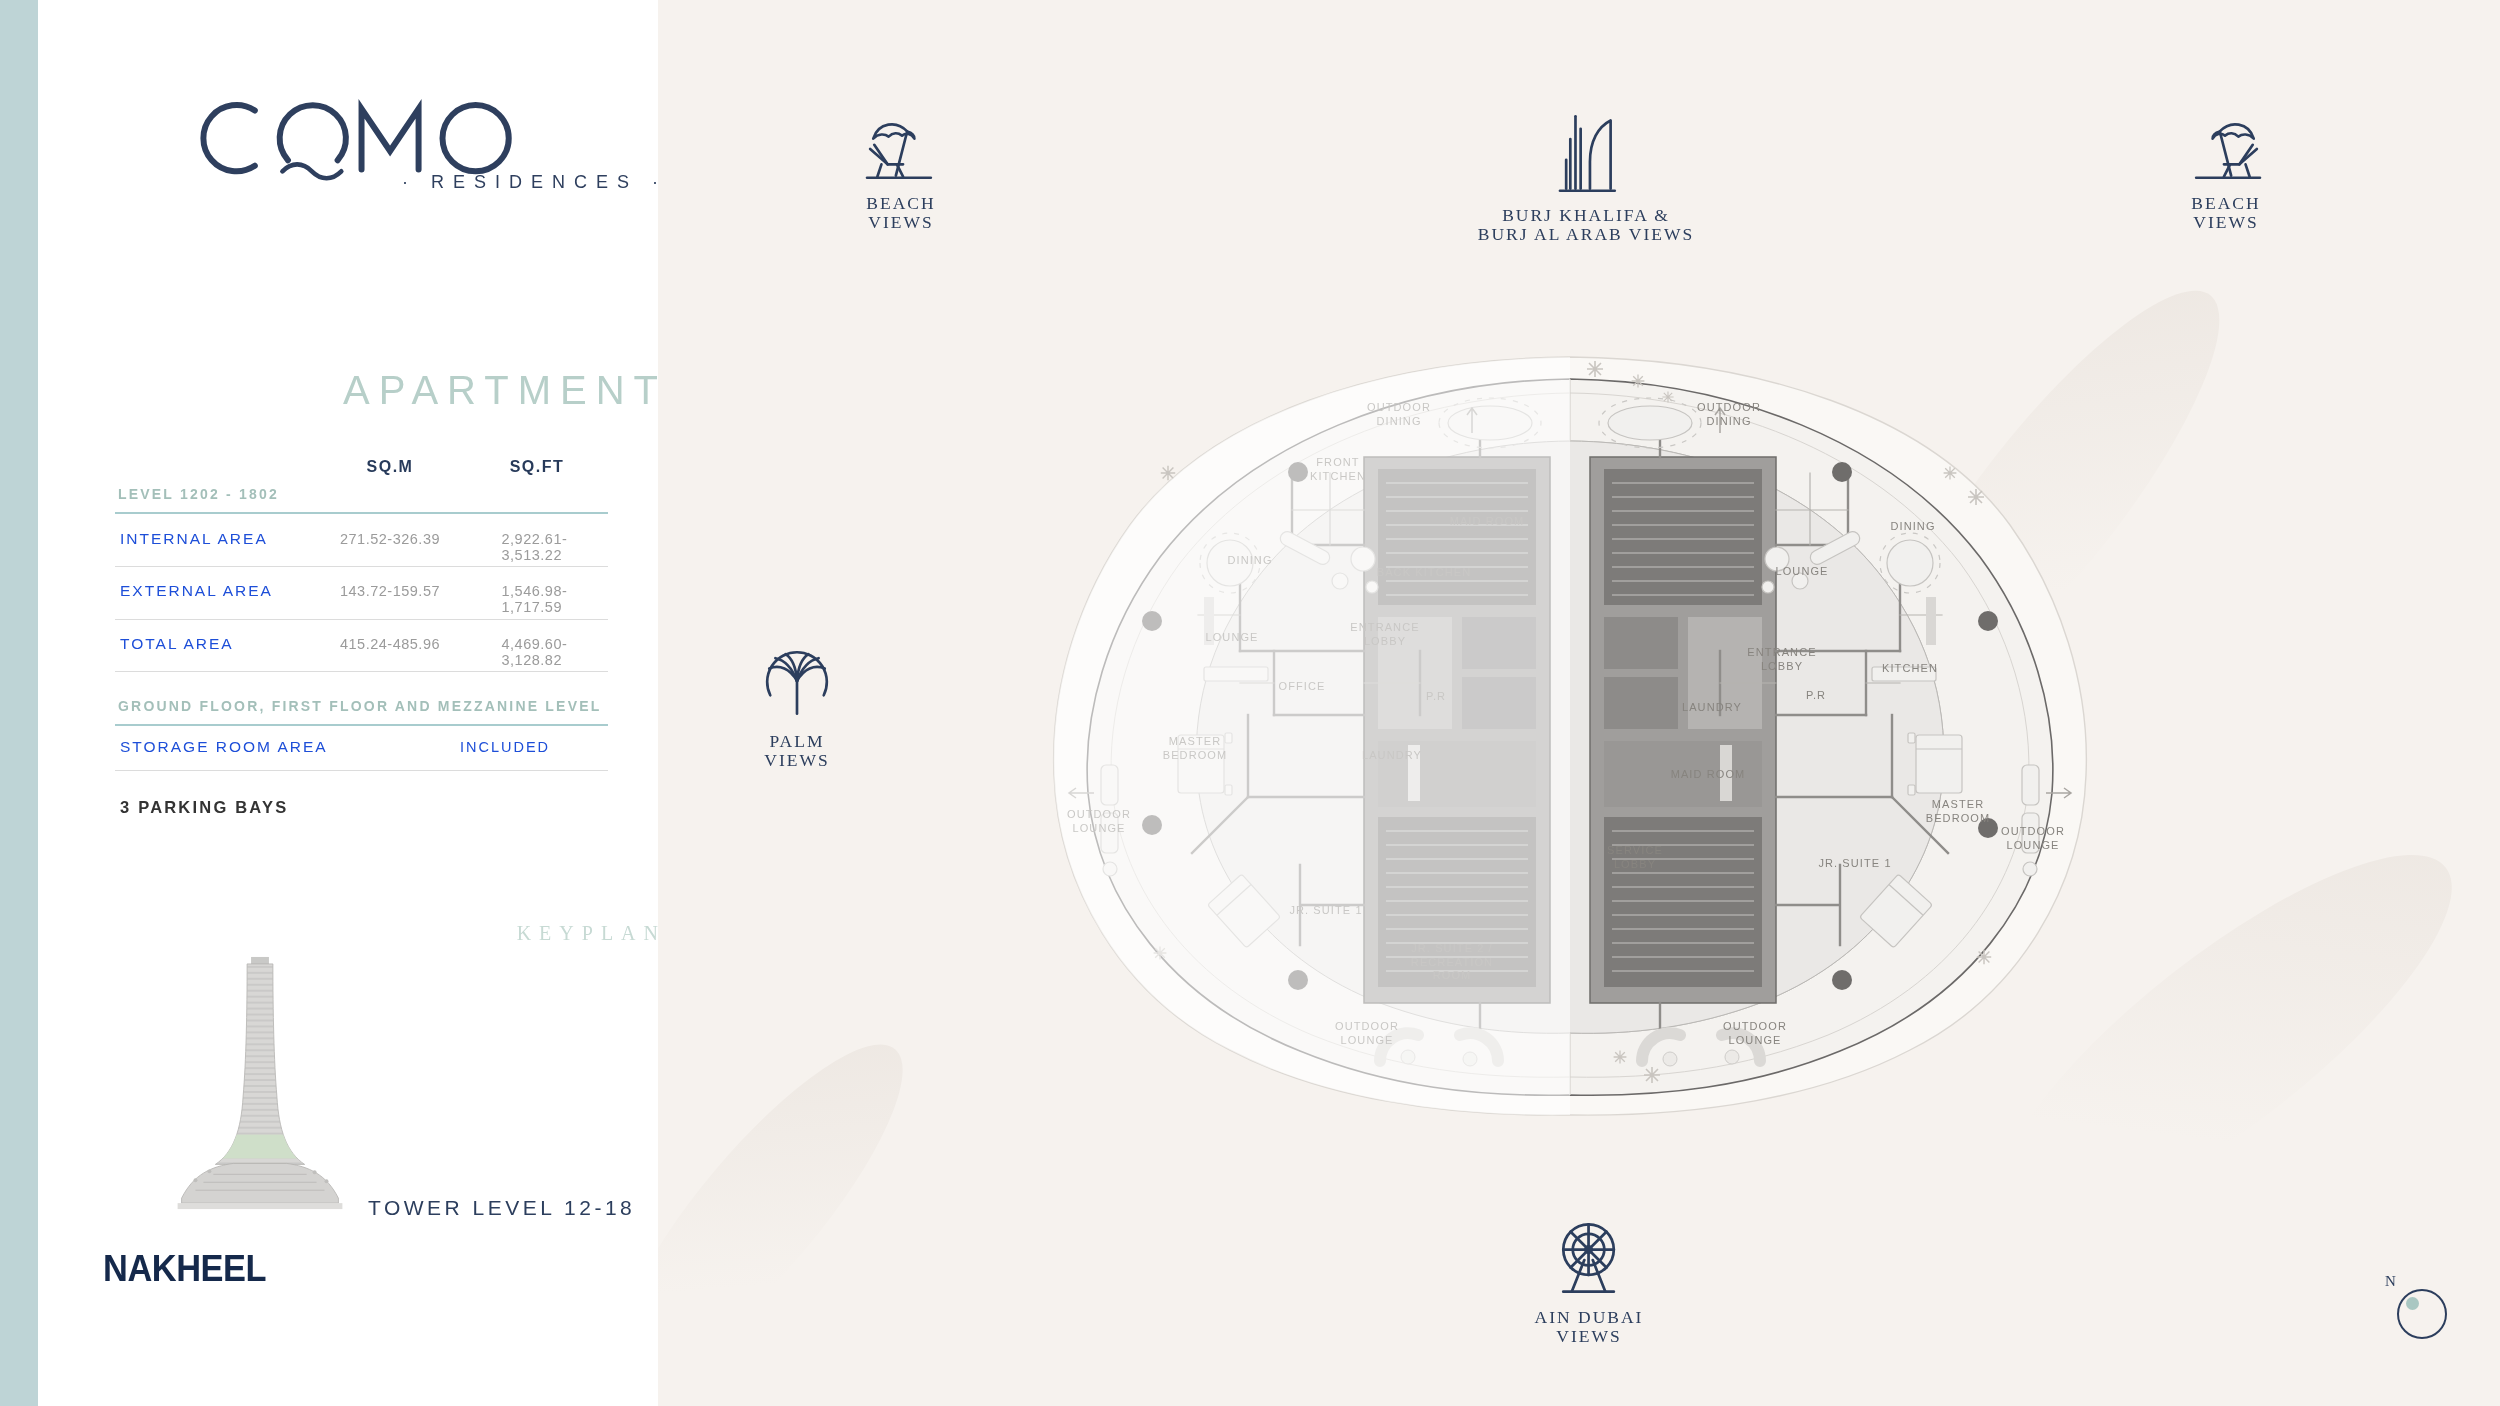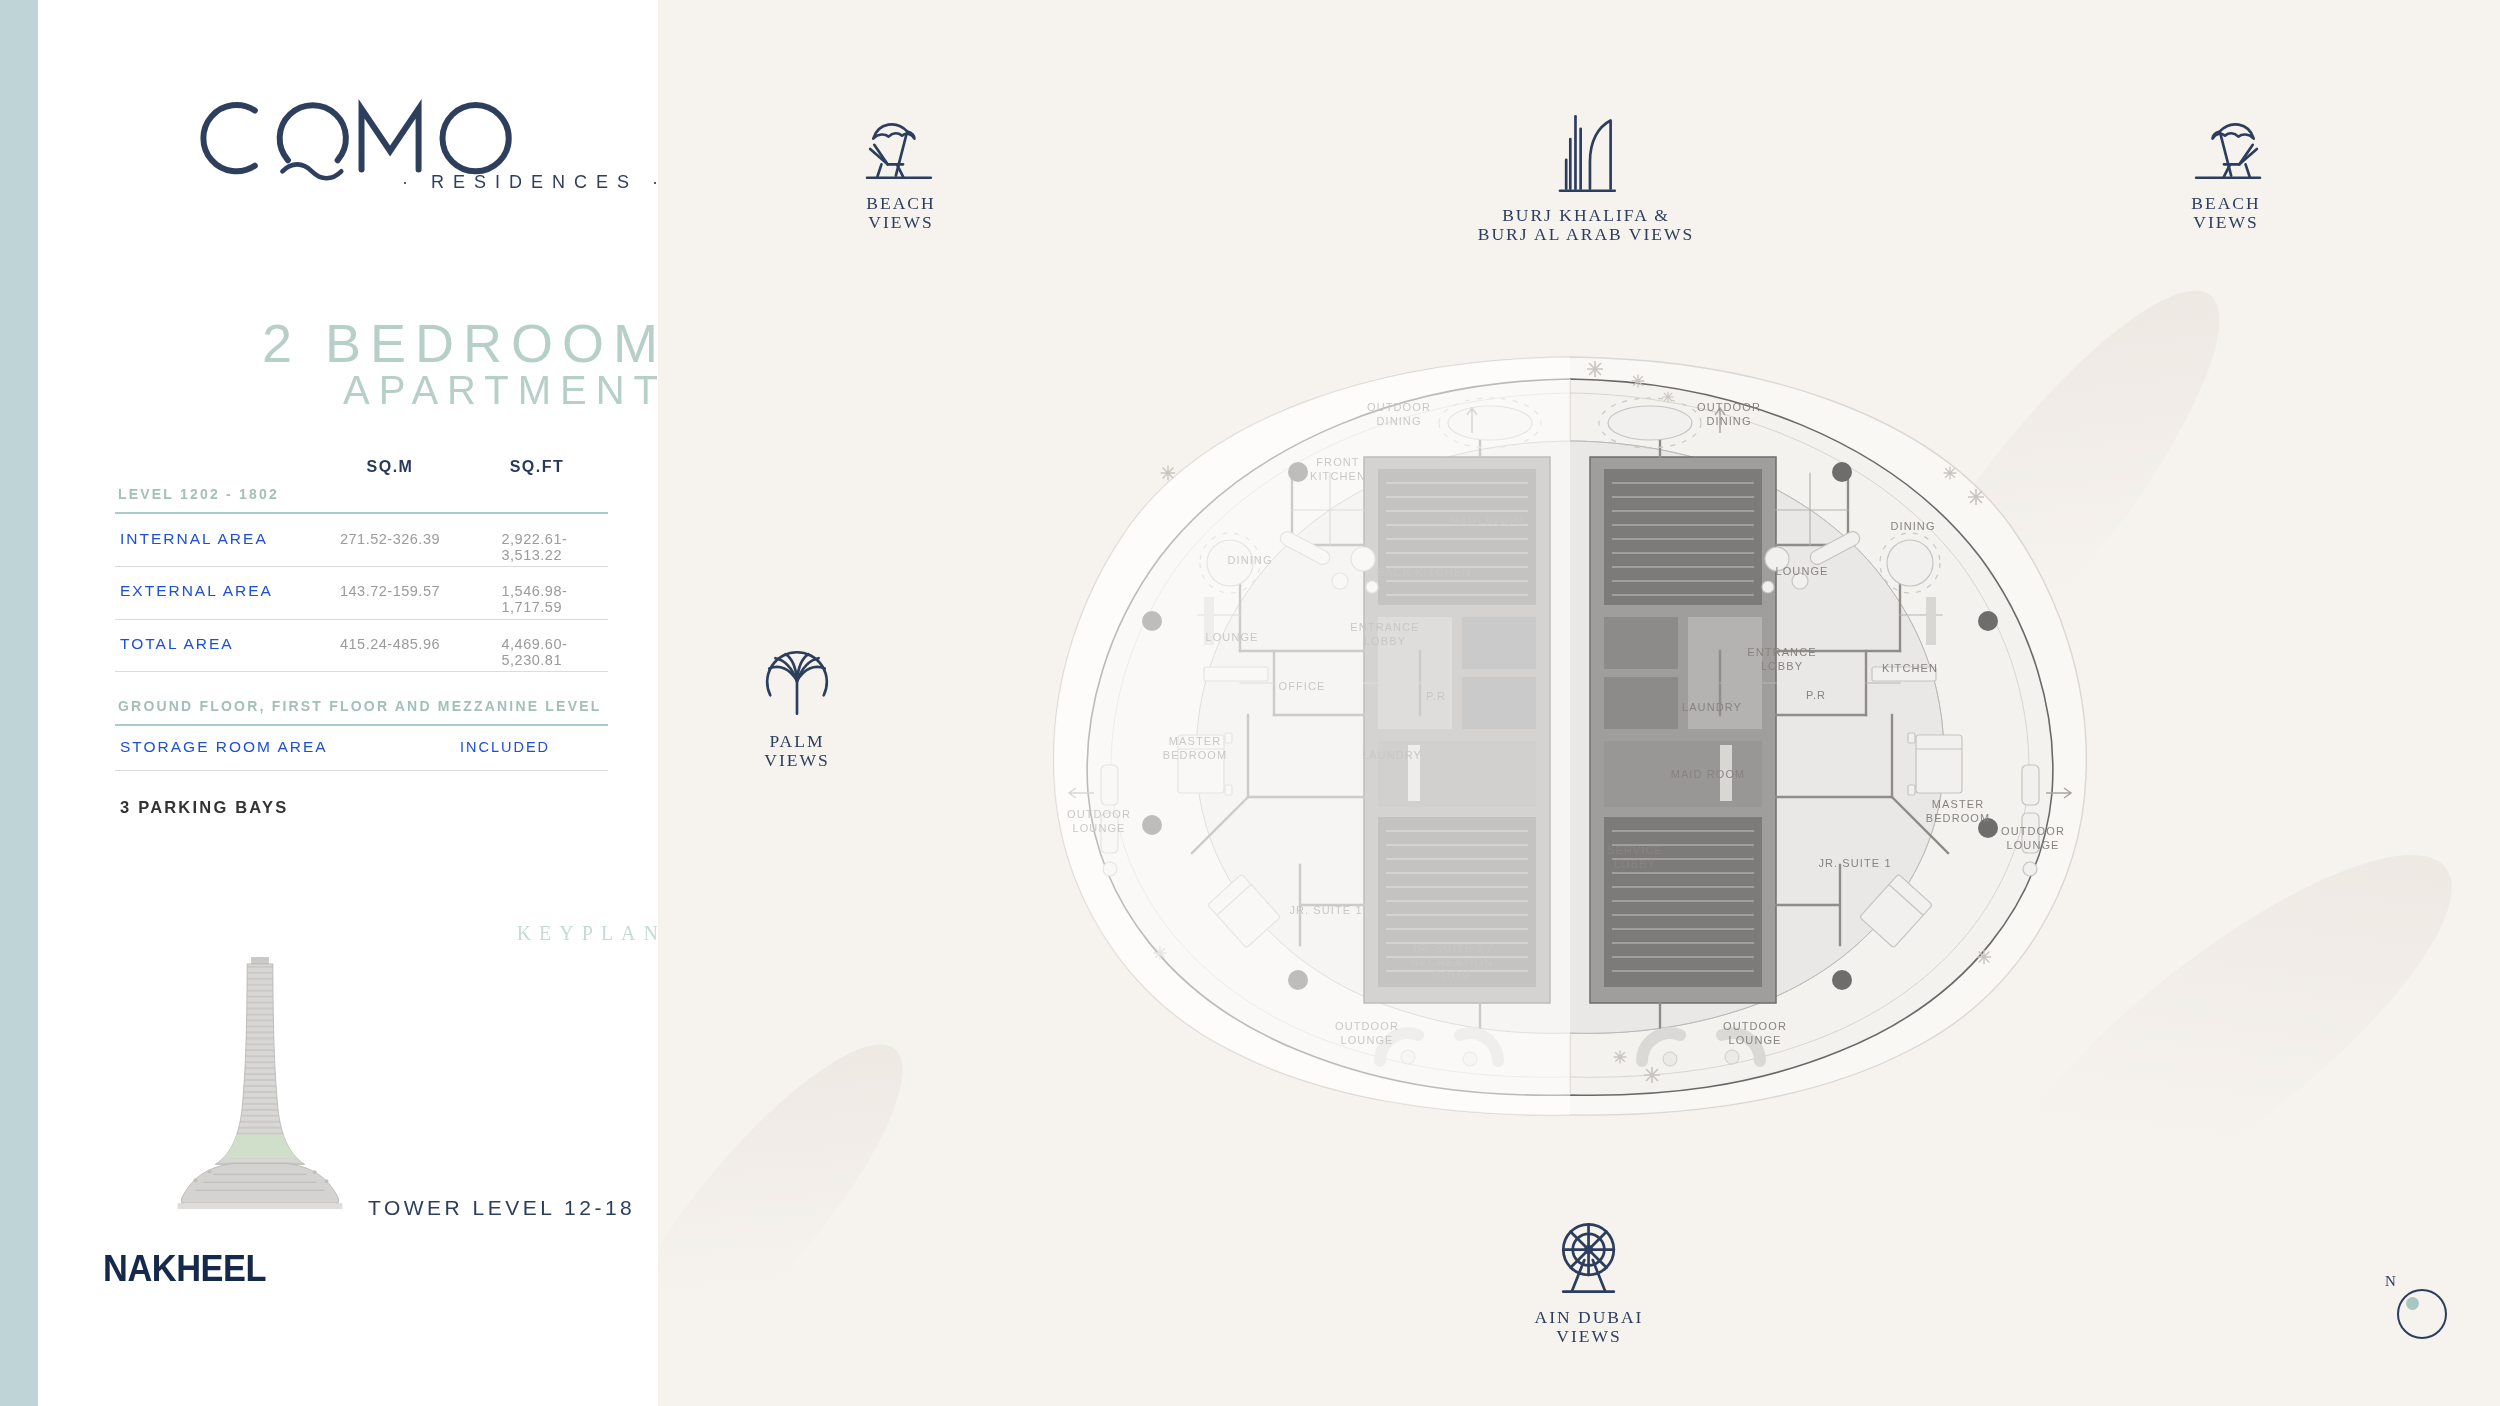--- a/index.html
+++ b/index.html
@@ -58,21 +58,20 @@
     <g stroke="#2e3f5e" stroke-width="6.5" fill="none" stroke-linecap="round">
       <path d="M76,18 A36,36 0 1 0 76,78"></path>
       <path d="M112,72 A36,36 0 1 1 166,72"></path>
       <path d="M106,84 C116,74 128,74 138,84 C148,94 160,94 170,84" stroke-width="5"></path>
       <path d="M192,82 V16 L223,62 L254,16 V82" stroke-linejoin="miter"></path>
       <circle cx="316" cy="48" r="36"></circle>
     </g>
   </svg>
   <div class="abs center residences" style="top:172px;">· RESIDENCES ·</div>
 
-  <div class="abs center title1" style="top:312px;">2 BEDROOM</div>
   <div class="abs center title2" style="top:368px;">APARTMENT</div>
 
   <div class="abs col-head" style="left:390px;top:458px;">SQ.M</div>
   <div class="abs col-head" style="left:537px;top:458px;">SQ.FT</div>
 
   <div class="abs sec-head" style="left:118px;top:486px;">LEVEL 1202 - 1802</div>
   <div class="abs line-teal" style="left:115px;top:512px;width:493px;"></div>
 
   <div class="trow" style="top:530px;">
     <span class="lbl">INTERNAL AREA</span>
@@ -84,21 +83,21 @@
   <div class="trow" style="top:582px;">
     <span class="lbl">EXTERNAL AREA</span>
     <span class="v1">143.72-159.57</span>
     <span class="v2">1,546.98-1,717.59</span>
   </div>
   <div class="abs line-gray" style="left:115px;top:619px;width:493px;"></div>
 
   <div class="trow" style="top:635px;">
     <span class="lbl">TOTAL AREA</span>
     <span class="v1">415.24-485.96</span>
-    <span class="v2">4,469.60-5,230.81</span>
+    <span class="v2">4,469.60-3,128.82</span>
   </div>
   <div class="abs line-gray" style="left:115px;top:671px;width:493px;"></div>
 
   <div class="abs sec-head" style="left:118px;top:698px;">GROUND FLOOR, FIRST FLOOR AND MEZZANINE LEVEL</div>
   <div class="abs line-teal" style="left:115px;top:724px;width:493px;"></div>
 
   <div class="trow" style="top:738px;">
     <span class="lbl">STORAGE ROOM AREA</span>
     <span class="storage-val">INCLUDED</span>
   </div>

